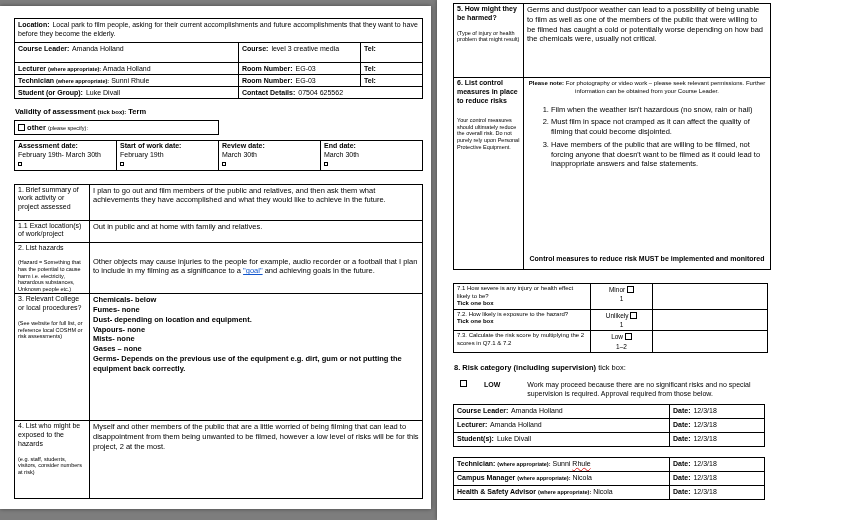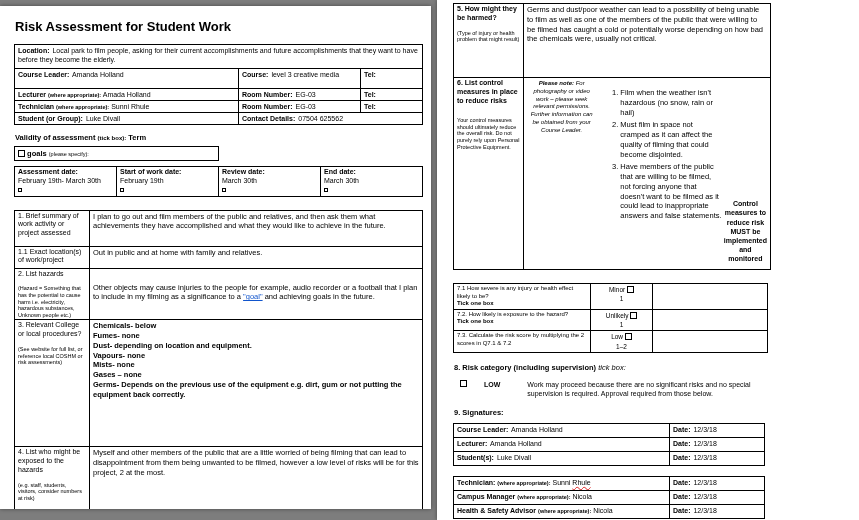--- a/index.html
+++ b/index.html
@@ -5,42 +5,42 @@
 *{margin:0;padding:0;box-sizing:border-box}
 html,body{width:859px;height:520px}
 body{background:#7d7d7d;font-family:"Liberation Sans","DejaVu Sans",sans-serif;color:#000;position:relative;overflow:hidden}
 .page{position:absolute;background:#fff;box-shadow:0 0 4px rgba(0,0,0,.45)}
 .page-left{left:0;top:6px;width:431px;height:503px;padding:12px 9px 0 14px;overflow:hidden}
 .page-right{left:437px;top:0;width:422px;height:520px;padding:2px 0 0 16px;overflow:hidden}
 .doc-title{font-size:13px;font-weight:bold;margin:1px 0 10px 1px}
 table{border-collapse:collapse;table-layout:fixed}
 td{border:1px solid #000;vertical-align:top;padding:1px 3px;overflow:hidden}
 .b{font-weight:bold}
-.i{font-style:italic}
+.i{}
 .tiny{font-size:5.5px;line-height:1.2}
 .cb{display:inline-block;width:7px;height:7px;border:1px solid #000;vertical-align:-1px;background:#fff}
 .cb-sm{width:4px;height:4px;vertical-align:0}
 .link{color:#1155cc;text-decoration:underline}
 .misspell{text-decoration-line:underline;text-decoration-style:wavy;text-decoration-color:#d22;text-decoration-skip-ink:none}
 .info-tbl{width:408px;font-size:7px;line-height:1.3}
 .dates-tbl{width:408px;font-size:7px;line-height:1.25;margin-top:5px}
 .main-tbl{width:408px;font-size:7.5px;line-height:1.3;margin-top:13px}
 td.qcell{font-size:7px;line-height:1.25}
 .qnote{margin-top:7px}
 .validity-line{margin-top:8px;font-size:7.5px;margin-left:1px}
 .validity-line .tiny{font-size:6px}
 .validity-line .val{margin-left:0}
 .other-box{margin-top:4px;border:1px solid #000;width:205px;padding:2px 3px;font-size:7.5px}
 .h24{height:24px}.h20{height:20px}.h26{height:26px}
 .h36{height:36px}.h22{height:22px}.h46{height:46px}.h127{height:127px}.h78{height:78px}
 .h74{height:74px}.h192{height:192px}.h17{height:17px}
 .pt14{padding-top:14px}
 .lbl{margin-right:1px}
 .tbl56{width:317px;font-size:7.5px;line-height:1.3;margin-top:1px}
-.ctrl-wrap{display:flex;flex-direction:row;height:186px}
+.ctrl-wrap{display:flex;flex-direction:column;height:186px}
 .please-note{font-size:6px;text-align:center;line-height:1.3;margin-top:1px}
 .ctrl-list{margin:9px 2px 0 24px;padding:0;font-size:7.5px}
 .ctrl-list li{margin-bottom:3px}
 .ctrl-footer{margin-top:auto;text-align:center;font-size:7px;padding-bottom:2px}
 .risk-tbl{width:314px;font-size:6px;line-height:1.25;margin-top:13px}
 .risk-tbl .opt-cell{text-align:center;font-size:6.5px;line-height:1.45}
 .sec-label{font-size:7.5px;margin-top:10px;margin-left:1px}
 .low-row{display:flex;margin-top:8px;margin-left:7px;font-size:7px;line-height:1.3}
 .low-row .low-label{margin-left:17px}
 .low-row .low-text{margin-left:27px;width:238px}
@@ -48,21 +48,20 @@
 .sig-tbl td{height:14px}
 .sig-tbl .note{font-size:5.5px}
 .sig-gap{margin-top:10px}
 .bold-lines div{font-weight:bold}
 </style>
 </head>
 <body>
 
 <div class="page page-left">
 
-  <div class="doc-title">Risk Assessment for Student Work</div>
 
   <table class="info-tbl">
     <colgroup>
         <col style="width:224px">
         <col style="width:122px">
         <col style="width:62px">
       </colgroup>
     <tbody>
         <tr>
       <td colspan="3" class="h24">
@@ -119,21 +118,21 @@
     </table>
 
   <div class="validity-line">
     <span class="b">Validity of assessment</span>
     <span class="b tiny">(tick box):</span>
     <span class="b val">Term</span>
   </div>
 
   <div class="other-box">
     <span class="cb"></span>
-    <span class="b">goals</span>
+    <span class="b">other</span>
     <span class="tiny">(please specify):</span>
   </div>
 
   <table class="dates-tbl">
     <colgroup>
         <col style="width:102px">
         <col style="width:102px">
         <col style="width:102px">
         <col style="width:102px">
       </colgroup>
@@ -308,21 +307,20 @@
     <span class="b">8. Risk category (including supervision)</span>
     <span class="i">tick box:</span>
   </div>
 
   <div class="low-row">
     <span class="cb"></span>
     <span class="b low-label">LOW</span>
     <span class="low-text">Work may proceed because there are no significant risks and no special supervision is required. Approval required from those below.</span>
   </div>
 
-  <div class="sec-label b">9. Signatures:</div>
 
   <table class="sig-tbl">
     <colgroup>
         <col style="width:216px">
         <col style="width:95px">
       </colgroup>
     <tbody>
         <tr>
       <td>
         <span class="b lbl">Course Leader:</span>

